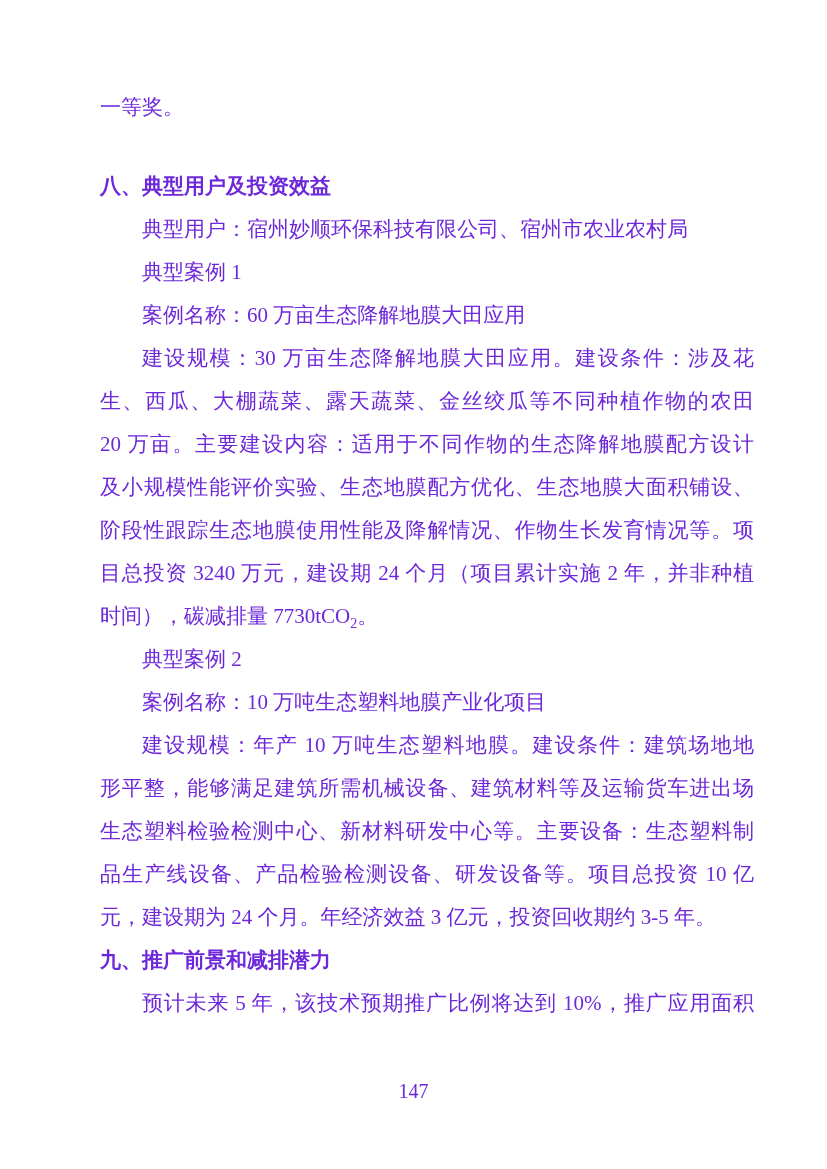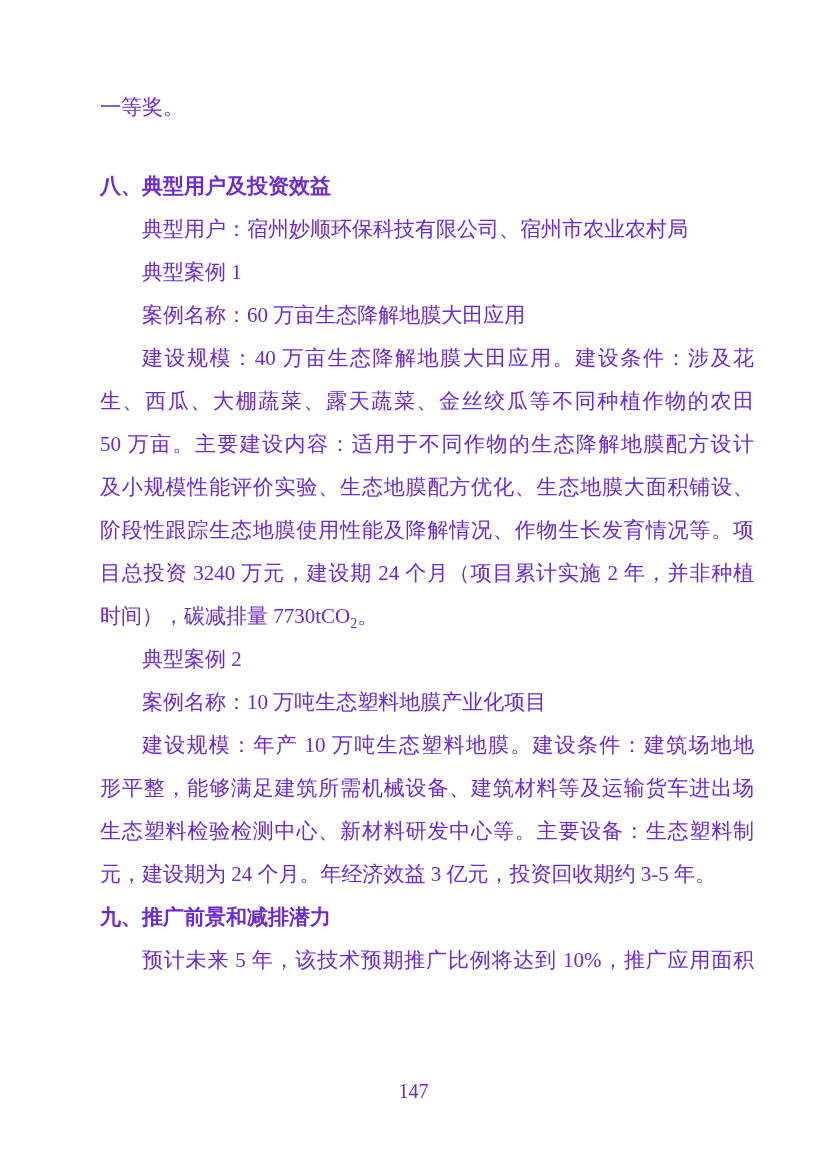--- a/index.html
+++ b/index.html
@@ -59,30 +59,31 @@
 <body>
 
 <div class="page">
   <div class="content">
     <div class="line">一等奖。</div>
     <div class="spacer"></div>
     <div class="line heading">八、典型用户及投资效益</div>
     <div class="line indent">典型用户：宿州妙顺环保科技有限公司、宿州市农业农村局</div>
     <div class="line indent">典型案例 1</div>
     <div class="line indent">案例名称：60 万亩生态降解地膜大田应用</div>
-    <div class="line indent justify">建设规模：40 万亩生态降解地膜大田应用。建设条件：涉及花</div>
+    <div class="line indent justify">建设规模：30 万亩生态降解地膜大田应用。建设条件：涉及花</div>
     <div class="line justify">生、西瓜、大棚蔬菜、露天蔬菜、金丝绞瓜等不同种植作物的农田</div>
-    <div class="line justify">50 万亩。主要建设内容：适用于不同作物的生态降解地膜配方设计</div>
+    <div class="line justify">20 万亩。主要建设内容：适用于不同作物的生态降解地膜配方设计</div>
     <div class="line justify">及小规模性能评价实验、生态地膜配方优化、生态地膜大面积铺设、</div>
     <div class="line justify">阶段性跟踪生态地膜使用性能及降解情况、作物生长发育情况等。项</div>
     <div class="line justify">目总投资 3240 万元，建设期 24 个月（项目累计实施 2 年，并非种植</div>
     <div class="line"><span>时间），碳减排量 7730tCO</span><span class="subscript">2</span><span>。</span></div>
     <div class="line indent">典型案例 2</div>
     <div class="line indent">案例名称：10 万吨生态塑料地膜产业化项目</div>
     <div class="line indent justify">建设规模：年产 10 万吨生态塑料地膜。建设条件：建筑场地地</div>
     <div class="line justify">形平整，能够满足建筑所需机械设备、建筑材料等及运输货车进出场</div>
     <div class="line justify">生态塑料检验检测中心、新材料研发中心等。主要设备：生态塑料制</div>
+    <div class="line justify">品生产线设备、产品检验检测设备、研发设备等。项目总投资 10 亿</div>
     <div class="line">元，建设期为 24 个月。年经济效益 3 亿元，投资回收期约 3-5 年。</div>
     <div class="line heading">九、推广前景和减排潜力</div>
     <div class="line indent justify">预计未来 5 年，该技术预期推广比例将达到 10%，推广应用面积</div>
   </div>
   <div class="footer">147</div>
 </div>
 
 </body></html>

